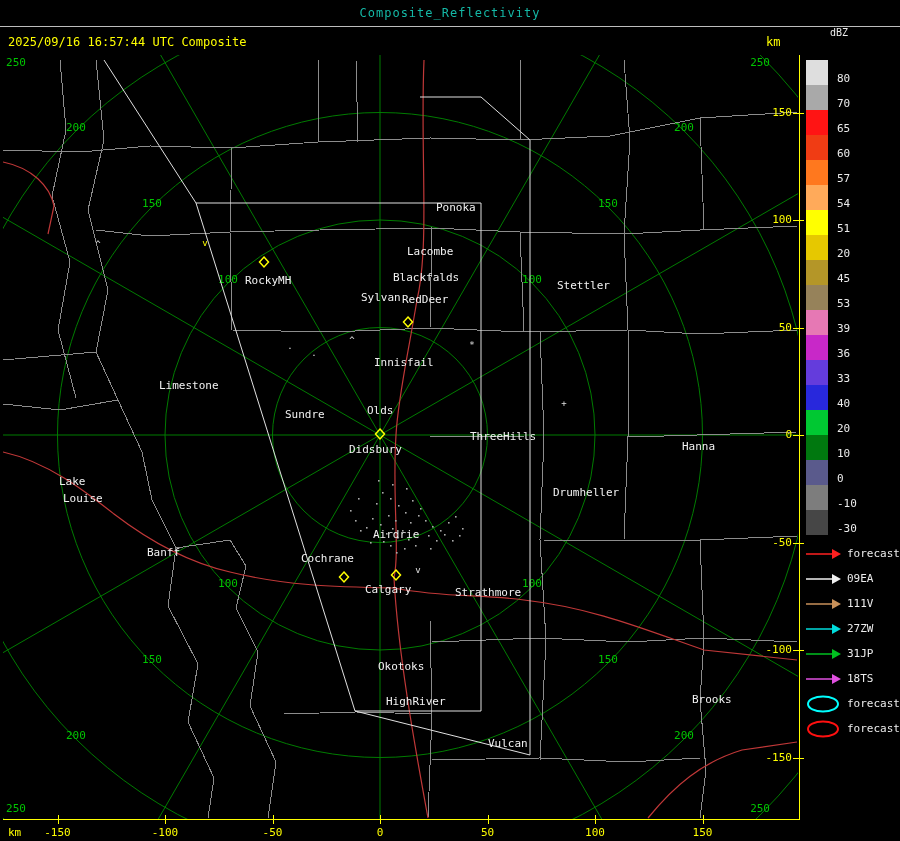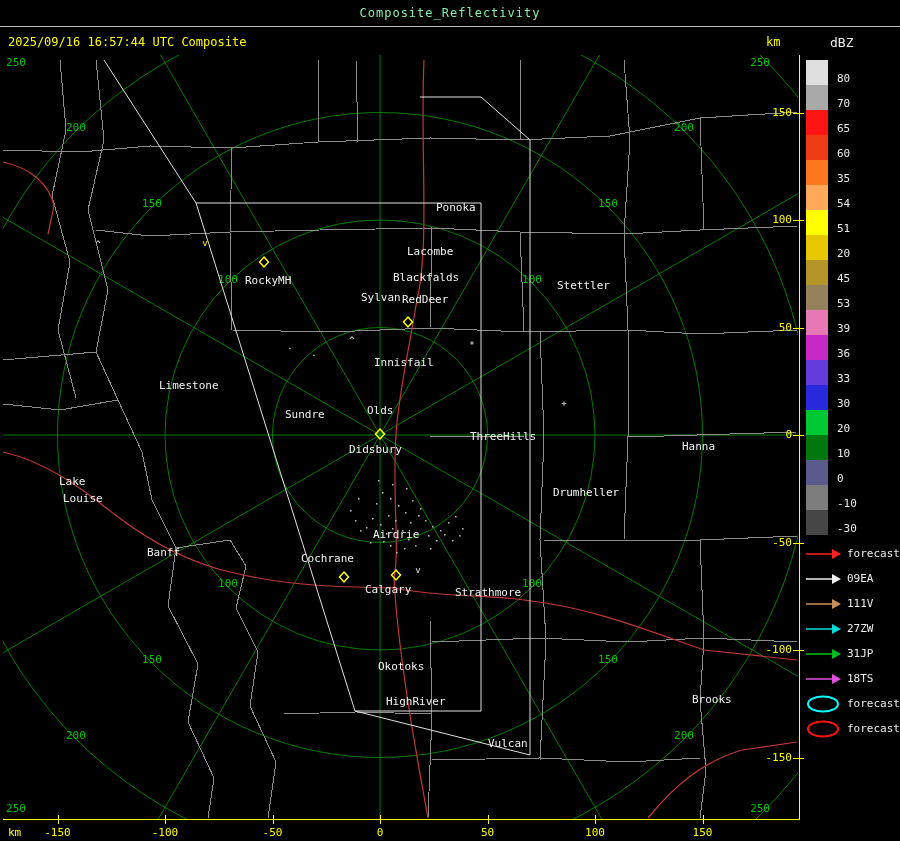--- a/index.html
+++ b/index.html
@@ -1,33 +1,33 @@
 <!DOCTYPE html>
 <html><head>
 <meta charset="utf-8">
 <style>
   html,body{margin:0;padding:0;background:#000;}
   body{width:900px;height:841px;position:relative;overflow:hidden;
        font-family:"DejaVu Sans Mono","Liberation Mono",monospace;}
   #app{position:absolute;inset:0;background:#000;}
-  .titlebar{position:absolute;top:0;left:0;width:900px;height:26px;color:#86efac;
+  .titlebar{position:absolute;top:0;left:0;width:900px;height:26px;color:#14b8a6;
             font-size:12px;line-height:26px;text-align:center;letter-spacing:1px;}
   .topline{position:absolute;top:26px;left:0;width:900px;height:1px;background:#BDBDBD;}
   .timestamp{position:absolute;top:35px;left:8px;color:#FFFF00;font-size:12px;}
   .km-top{position:absolute;top:35px;left:766px;color:#FFFF00;font-size:12px;}
   #map-svg{position:absolute;left:3px;top:55px;background:#000;}
   .axis-line-x{position:absolute;left:3px;top:819px;width:797px;height:1px;background:#FFFF00;}
   .axis-line-y{position:absolute;left:799px;top:55px;width:1px;height:765px;background:#FFFF00;}
   #axes{position:absolute;inset:0;pointer-events:none;}
   .xtick{position:absolute;top:815px;width:1px;height:9px;background:#FFFF00;}
   .xlabel{position:absolute;top:826px;transform:translateX(-50%);color:#FFFF00;font-size:11px;}
   .ytick{position:absolute;left:793px;width:11px;height:1px;background:#FFFF00;}
   .ylabel{position:absolute;right:108px;color:#FFFF00;font-size:11px;}
   .km-bottom{position:absolute;left:8px;top:826px;color:#FFFF00;font-size:11px;}
-  .dbz-title{position:absolute;left:830px;top:35px;color:#ECECEC;font-size:13px;}
+  .dbz-title{position:absolute;left:830px;top:27px;color:#ECECEC;font-size:10px;}
   #colorbar{position:absolute;left:806px;top:60px;}
   .cb-row{display:flex;align-items:flex-end;height:25px;}
   .cb-swatch{width:22px;height:25px;}
   .cb-label{color:#ECECEC;font-size:11px;margin-left:9px;}
   #legend-symbols{position:absolute;left:804px;top:541px;}
   .sym-row{display:flex;align-items:center;height:25px;text-align:right;}
   .sym-label{color:#ECECEC;font-size:11px;margin-left:5px;}
 </style>
 </head>
 <body>
@@ -266,21 +266,21 @@
       <div class="cb-row">
         <div class="cb-swatch" style="background: rgb(255, 20, 20);"></div>
         <span class="cb-label">65</span>
       </div>
       <div class="cb-row">
         <div class="cb-swatch" style="background: rgb(240, 60, 20);"></div>
         <span class="cb-label">60</span>
       </div>
       <div class="cb-row">
         <div class="cb-swatch" style="background: rgb(255, 120, 30);"></div>
-        <span class="cb-label">35</span>
+        <span class="cb-label">57</span>
       </div>
       <div class="cb-row">
         <div class="cb-swatch" style="background: rgb(255, 170, 90);"></div>
         <span class="cb-label">54</span>
       </div>
       <div class="cb-row">
         <div class="cb-swatch" style="background: rgb(255, 255, 0);"></div>
         <span class="cb-label">51</span>
       </div>
       <div class="cb-row">
@@ -302,21 +302,21 @@
       <div class="cb-row">
         <div class="cb-swatch" style="background: rgb(200, 40, 200);"></div>
         <span class="cb-label">36</span>
       </div>
       <div class="cb-row">
         <div class="cb-swatch" style="background: rgb(100, 60, 220);"></div>
         <span class="cb-label">33</span>
       </div>
       <div class="cb-row">
         <div class="cb-swatch" style="background: rgb(40, 40, 220);"></div>
-        <span class="cb-label">30</span>
+        <span class="cb-label">40</span>
       </div>
       <div class="cb-row">
         <div class="cb-swatch" style="background: rgb(0, 200, 50);"></div>
         <span class="cb-label">20</span>
       </div>
       <div class="cb-row">
         <div class="cb-swatch" style="background: rgb(0, 120, 15);"></div>
         <span class="cb-label">10</span>
       </div>
       <div class="cb-row">

